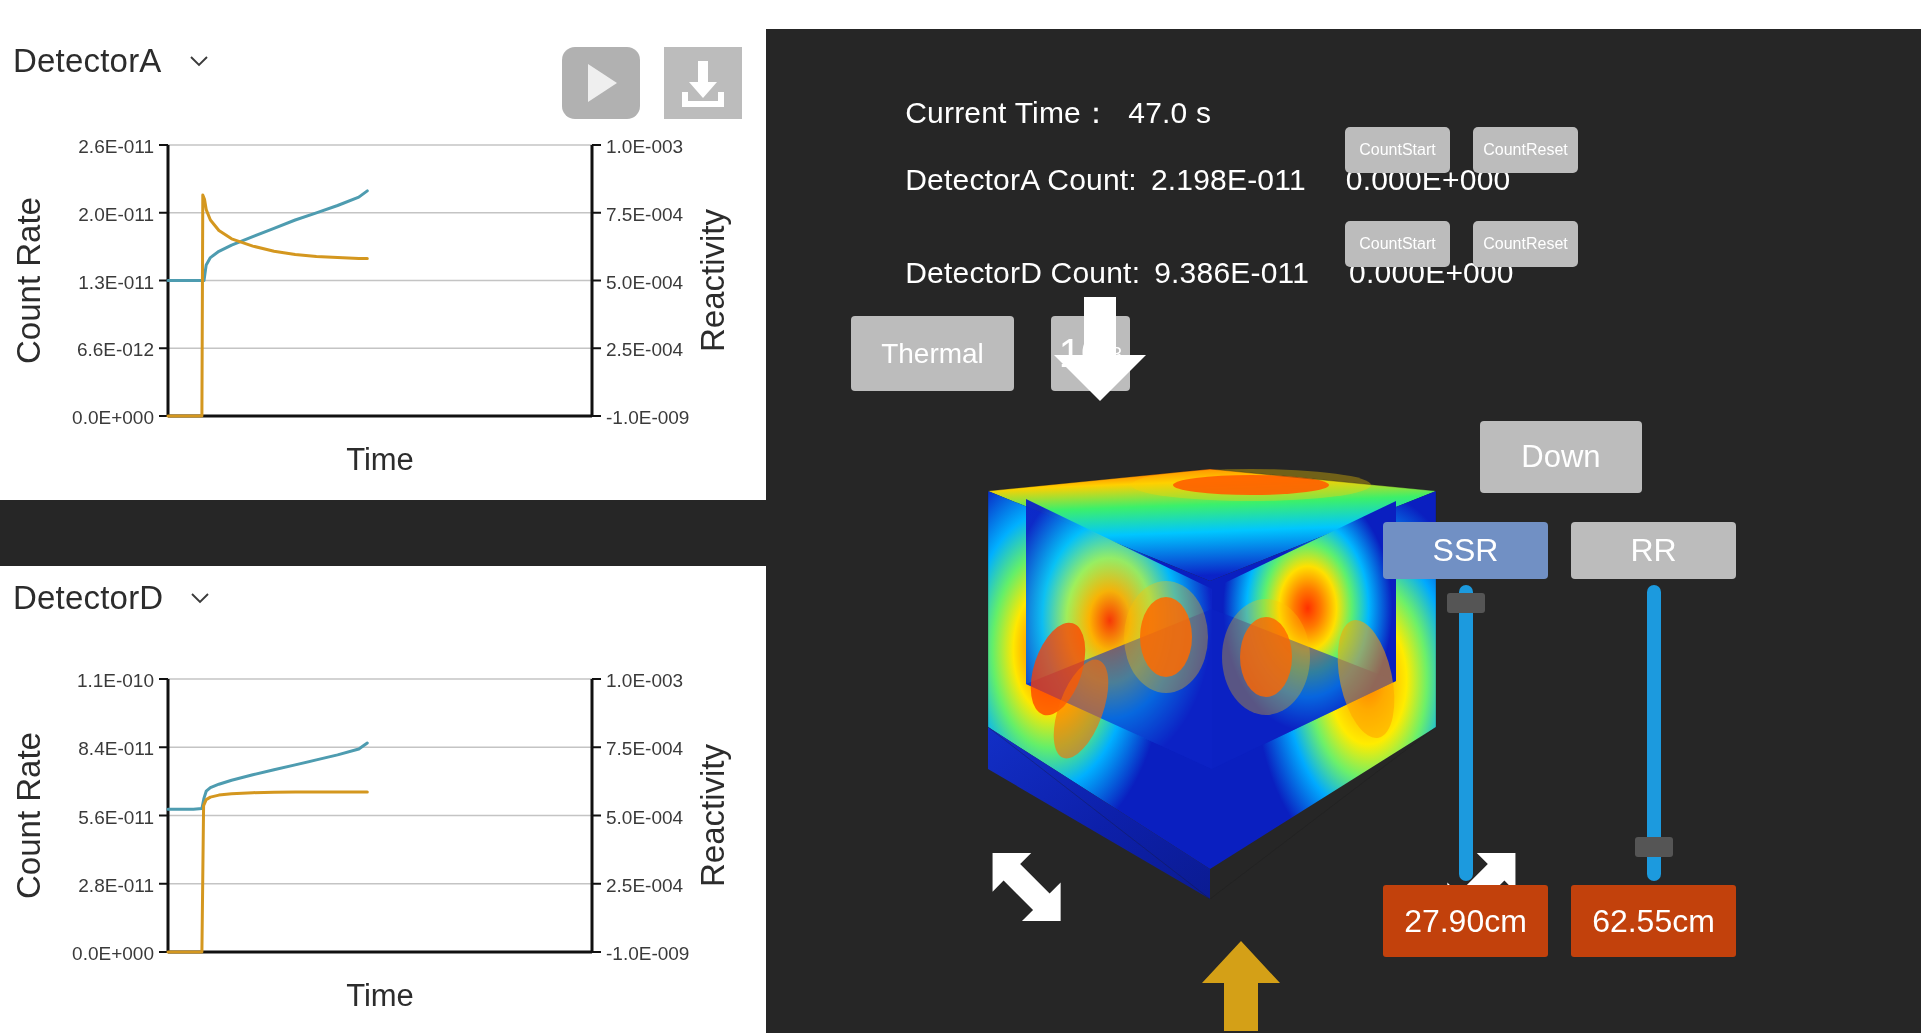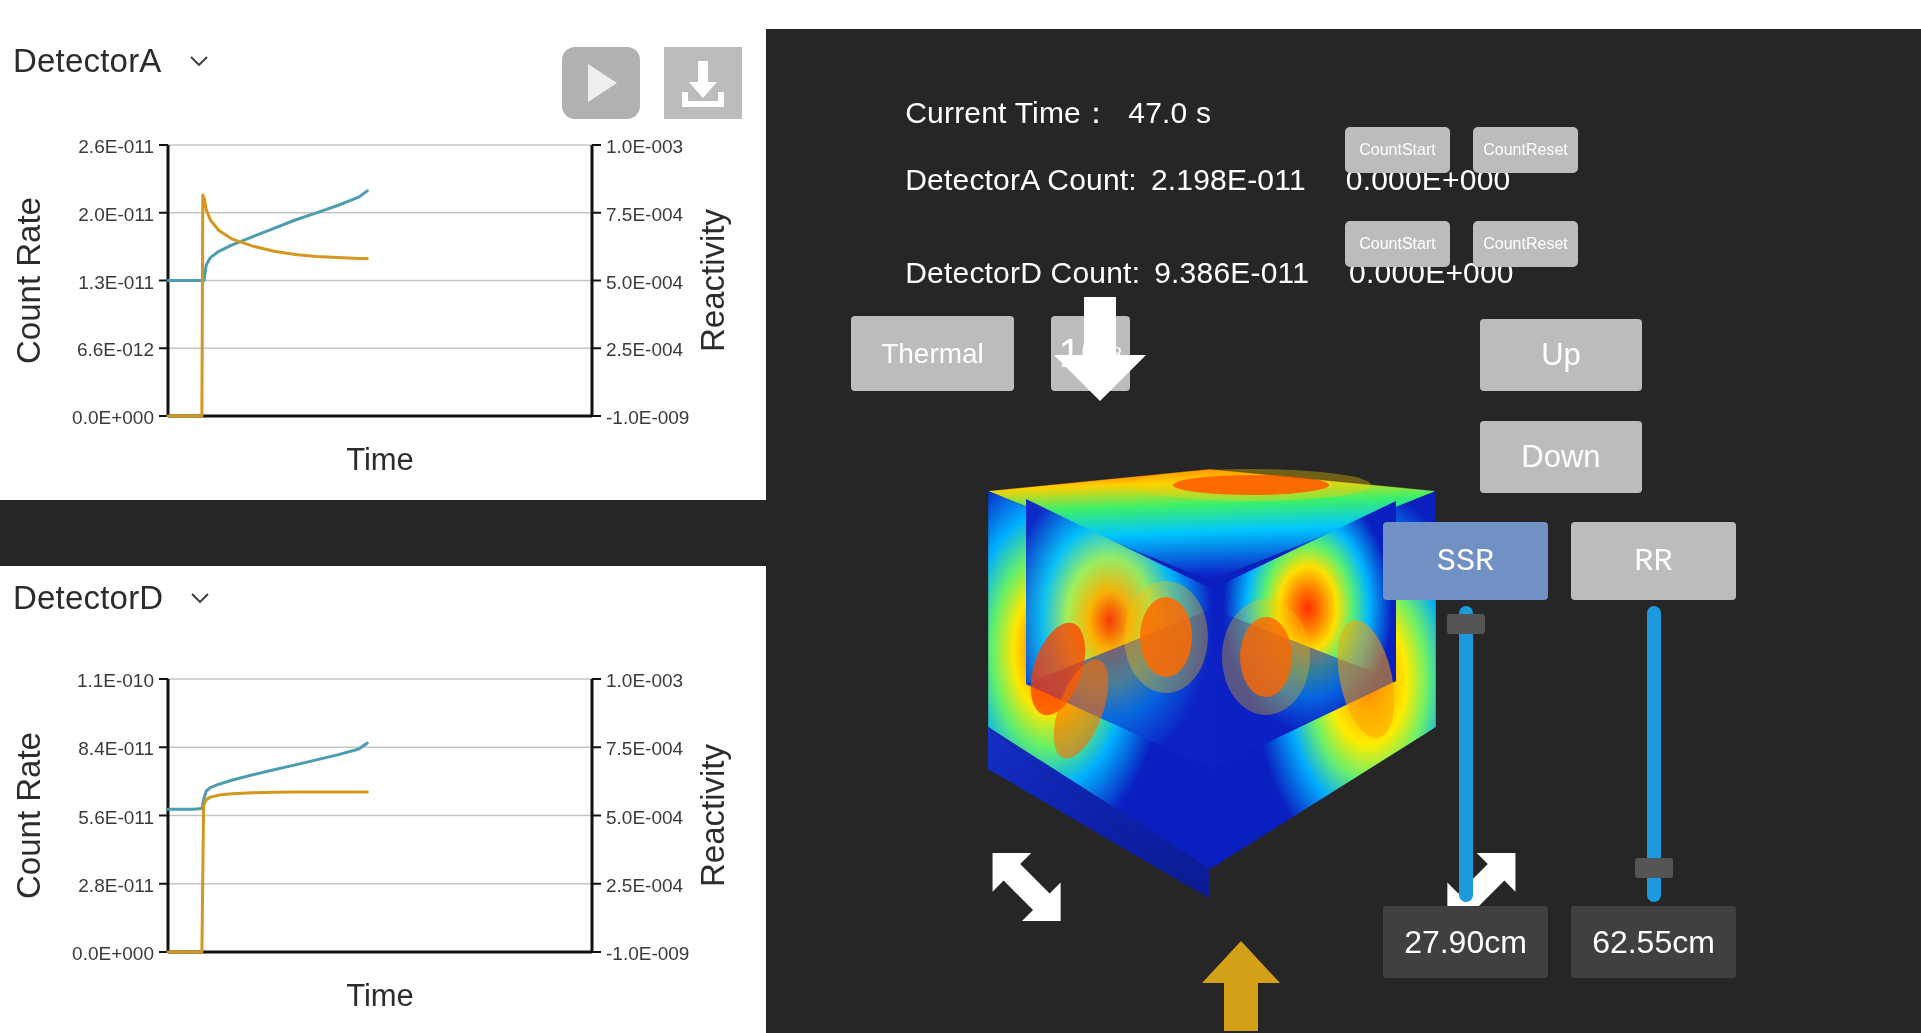--- a/index.html
+++ b/index.html
@@ -106,36 +106,36 @@
   .arrow-up-gold { position:absolute; left:1220px; top:915px; }
 
   
   #cubeBox { position:absolute; left:966px; top:455px; width:480px; height:425px; }
 
   
   .slider-col { position:absolute; width:165px; }
   #colSSR { left:1553px; top:493px; }
   #colRR  { left:1741px; top:493px; }
   .slider-head {
-    width:165px; height:78px; border-radius:4px; color:#ffffff; font-size:32px;
-    display:flex; align-items:center; justify-content:center;font-family:Liberation Mono, monospace;
+    width:165px; height:57px; border-radius:4px; color:#ffffff; font-size:32px;
+    display:flex; align-items:center; justify-content:center;
   }
   .slider-head.ssr { background:#7190c4; }
   .slider-head.rr  { background:#bcbcbc; }
   .slider-track-wrap { position:relative; width:165px; height:300px; }
   .slider-track {
     position:absolute; left:50%; transform:translateX(-50%);
     top:6px; width:14px; height:296px; background:#1c9ade; border-radius:7px;
   }
   .slider-thumb {
     position:absolute; left:50%; transform:translateX(-50%);
     width:38px; height:20px; background:#555555; border-radius:3px;
   }
   .slider-value {
-    width:165px; height:72px; background:#404040; color:#ffffff; font-size:32px;
+    width:165px; height:72px; background:#c2410c; color:#ffffff; font-size:32px;
     display:flex; align-items:center; justify-content:center; border-radius:3px;
     margin-top:6px;
   }
 </style>
 </head>
 <body>
 
 <div id="app">
 
 
@@ -270,21 +270,20 @@
     <button class="btn-gray count-btn" id="crA">CountReset</button>
     <button class="btn-gray count-btn" id="csD">CountStart</button>
     <button class="btn-gray count-btn" id="crD">CountReset</button>
 
     <button class="btn-gray" id="bThermal" style="left:85px;">Thermal</button>
     <div class="btn-gray" id="bPow" style="left:265px;">
       <span>10</span>
         <span class="sup">-3</span>
     </div>
 
-    <button class="btn-gray" id="bUp" style="left:714px;">Up</button>
     <button class="btn-gray" id="bDown" style="left:714px;">Down</button>
 
     <div class="arrow-down-white" style="left:285px; top:268px;">
       <svg width="98" height="105" viewBox="0 0 98 105">
           <path d="M33 0 H65 V58 H95 L49 104 L3 58 H33 Z" fill="#ffffff"></path>
         </svg>
     </div>
 
     <div id="cubeBox" style="left:200px; top:440px; width:490px; height:430px;">
       <svg width="490" height="430" viewBox="0 0 490 430">

